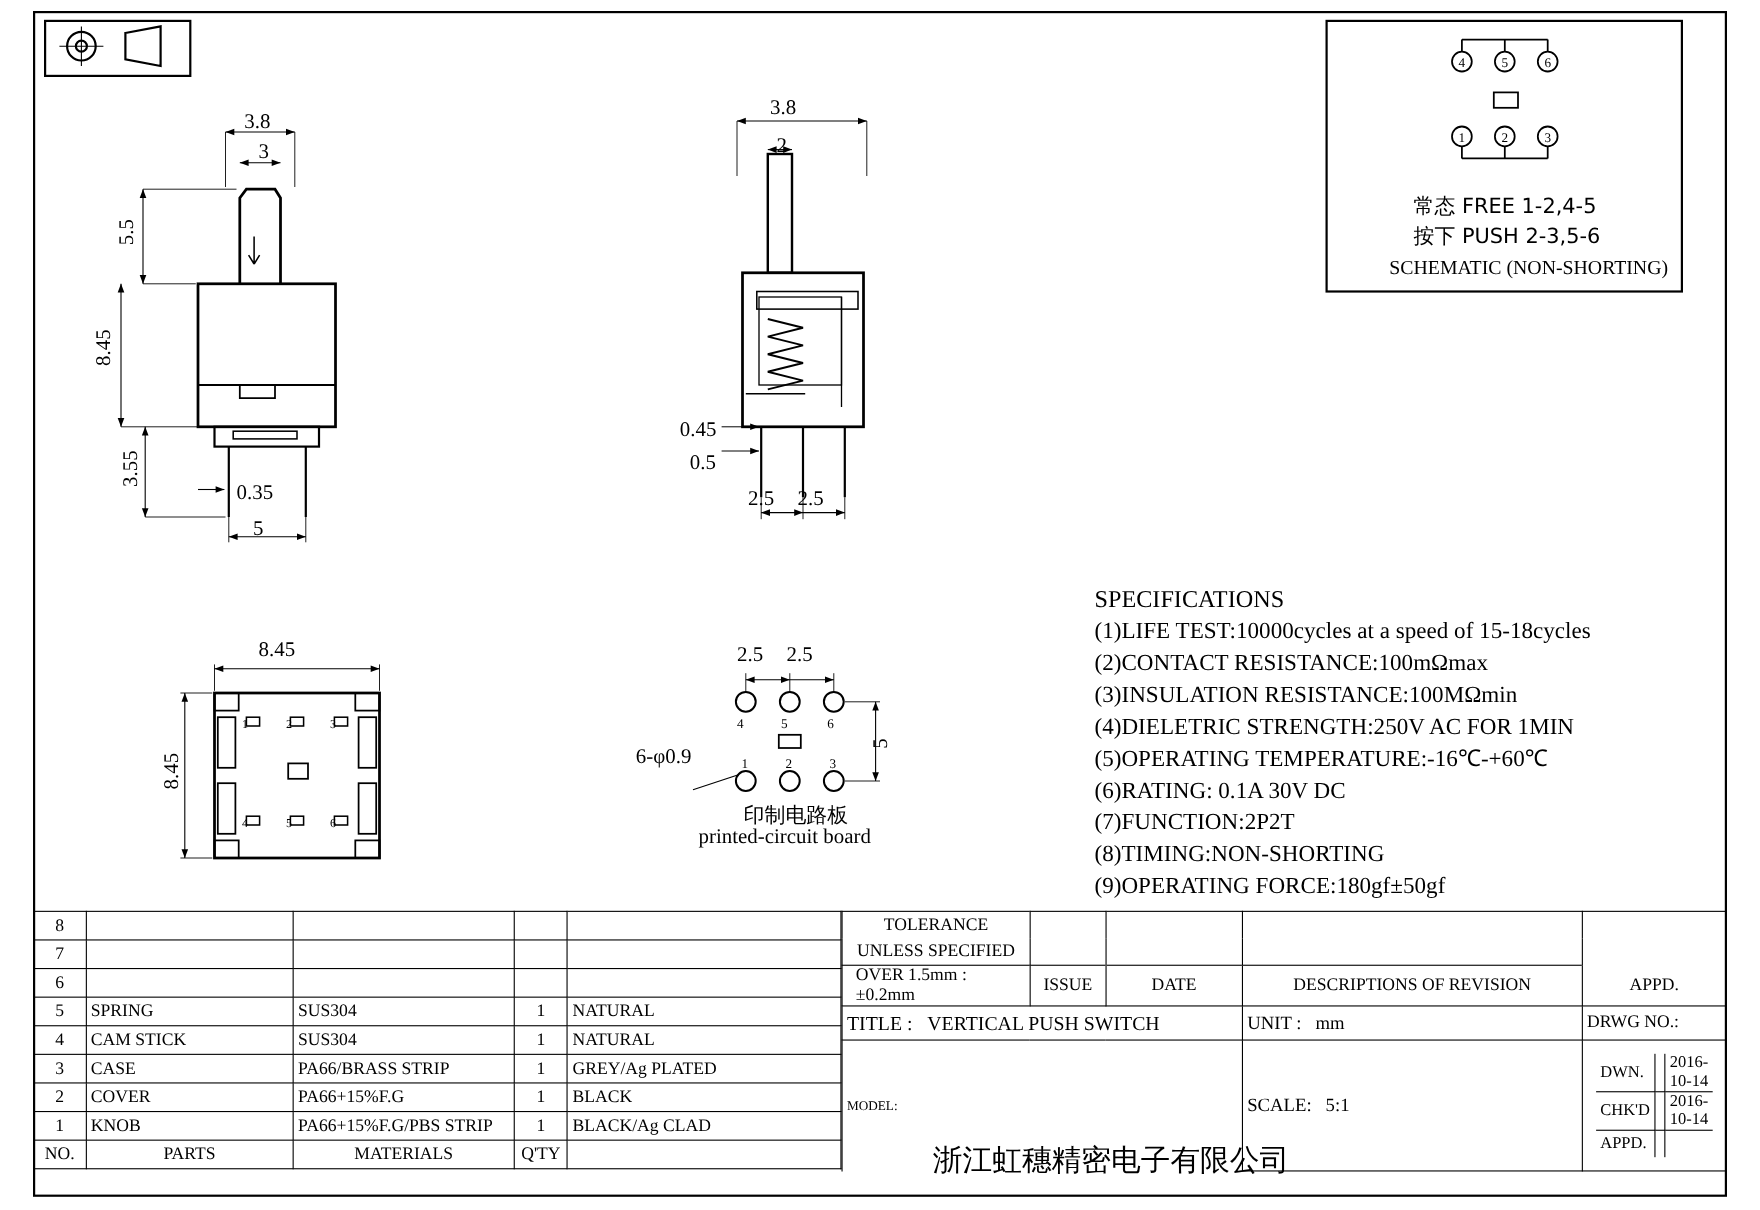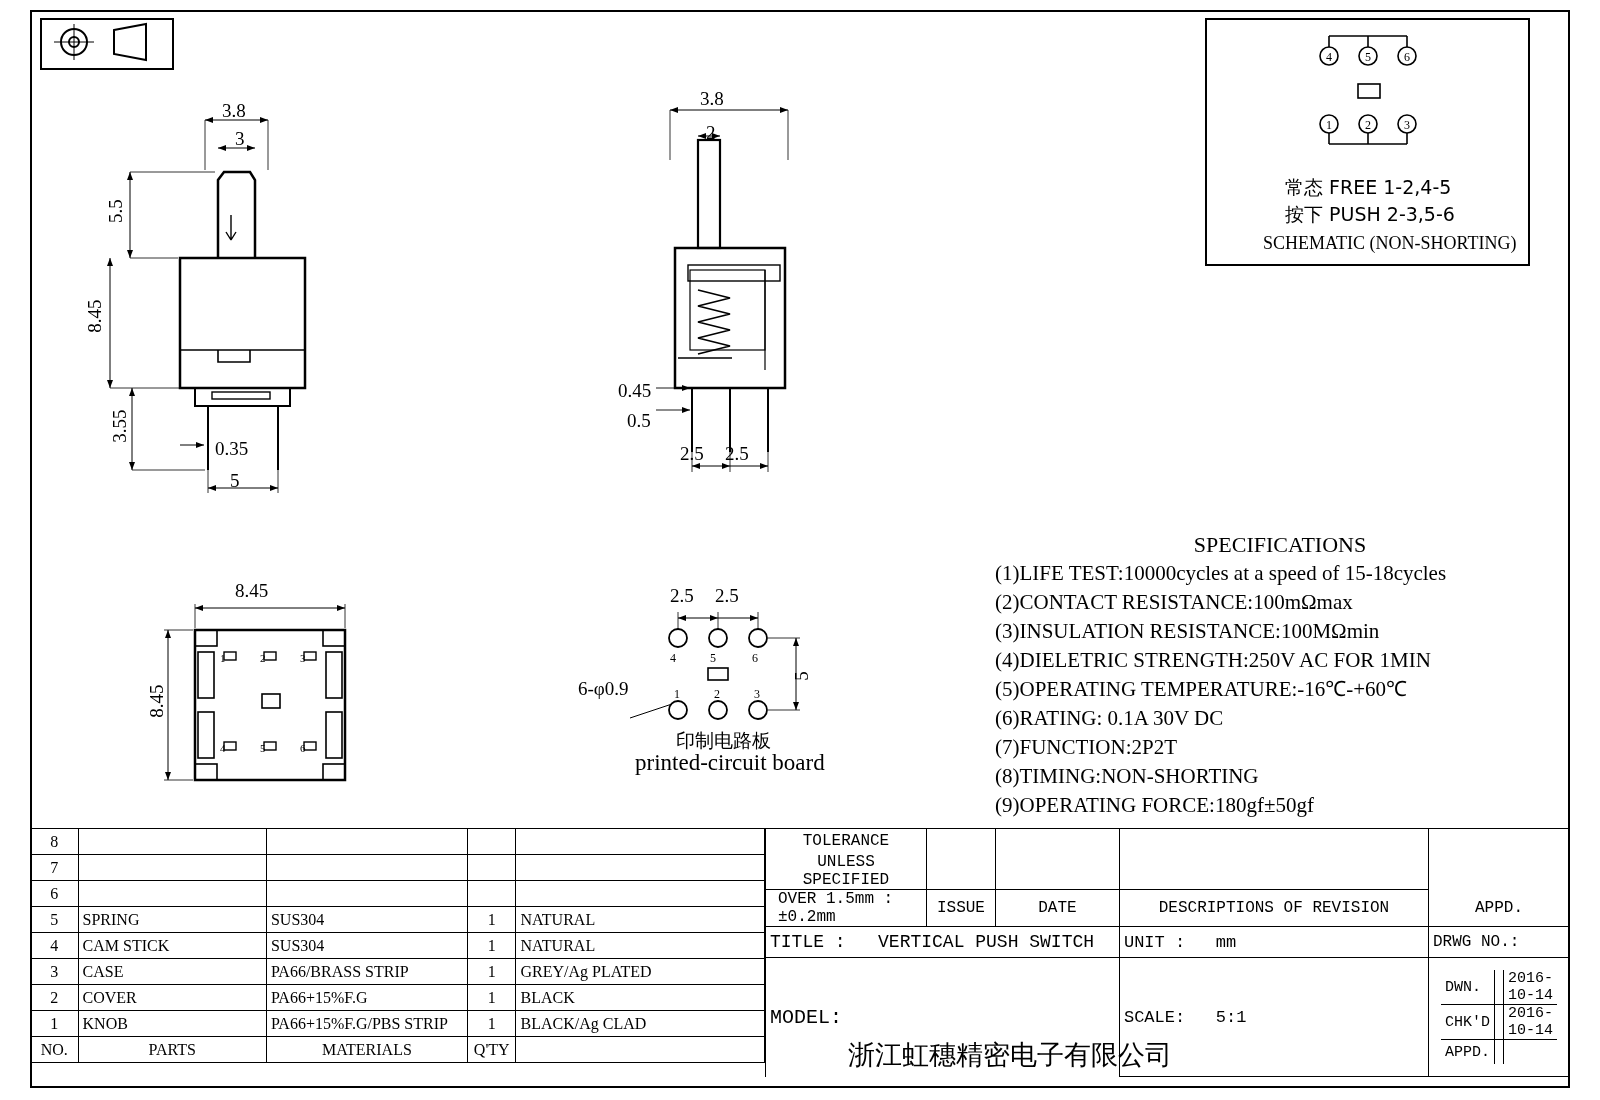--- a/index.html
+++ b/index.html
@@ -19,21 +19,21 @@
   #specs{position:absolute;left:995px;top:530px;width:570px;}
   #specs div{font-size:21px;line-height:29px;white-space:nowrap;}
   
   #btable{position:absolute;left:30px;top:828px;width:1540px;height:260px;}
   table{border-collapse:collapse;font-family:"Liberation Serif",serif;}
   #parts{position:absolute;left:0;top:0;width:735px;}
   #parts td{border:1px solid #000;height:25px;font-size:16px;padding:0 4px;}
   #parts td.c{text-align:center;}
   .pw1{width:40px;}.pw2{width:195px;}.pw3{width:200px;}.pw4{width:40px;}.pw5{width:260px;}
   #rev{position:absolute;left:735px;top:0;width:805px;}
-  #rev td{border:1px solid #000;font-size:16px;padding:0 4px;font-family:Liberation Mono, monospace;}
+  #rev td{border:1px solid #000;font-size:16px;padding:0 4px;}
   .company{position:absolute;left:735px;top:195px;width:490px;height:63px;display:flex;align-items:center;justify-content:center;font-size:27px;}
   svg{display:block;}
   .t-cn{font-family:"DejaVu Sans",sans-serif;}
 </style>
 </head>
 <body>
 
 <div id="sheet">
   <div class="frame"></div>
 
@@ -265,24 +265,24 @@
     <polygon points="196,48 193,56 199,56" fill="#000"></polygon>
     <polygon points="196,120 193,112 199,112" fill="#000"></polygon>
     <line x1="168" y1="48" x2="200" y2="48" stroke="#000" stroke-width="0.8"></line>
     <line x1="168" y1="120" x2="200" y2="120" stroke="#000" stroke-width="0.8"></line>
   </svg>
   <div class="lbl dim" style="left:670px;top:585px;">2.5</div>
   <div class="lbl dim" style="left:715px;top:585px;">2.5</div>
   <div class="lbl dim vert" style="left:797px;top:665px;">5</div>
   <div class="lbl dim" style="left:578px;top:678px;">6-φ0.9</div>
   <div class="lbl t-cn" style="left:676px;top:728px;font-size:19px;">印制电路板</div>
-  <div class="lbl" style="left:635px;top:750px;font-size:23px;">printed-circuit board</div>
+  <div class="lbl" style="left:635px;top:750px;font-size:19px;">printed-circuit board</div>
 
   <div id="specs">
-    <div style="font-size:22px;text-align:center;">SPECIFICATIONS</div>
+    <div style="font-size:22px;">SPECIFICATIONS</div>
     <div>(1)LIFE  TEST:10000cycles at a speed of 15-18cycles</div>
     <div>(2)CONTACT  RESISTANCE:100mΩmax</div>
     <div>(3)INSULATION  RESISTANCE:100MΩmin</div>
     <div>(4)DIELETRIC  STRENGTH:250V AC FOR 1MIN</div>
     <div>(5)OPERATING  TEMPERATURE:-16℃-+60℃</div>
     <div>(6)RATING:  0.1A  30V DC</div>
     <div>(7)FUNCTION:2P2T</div>
     <div>(8)TIMING:NON-SHORTING</div>
     <div>(9)OPERATING  FORCE:180gf±50gf</div>
   </div>
@@ -385,21 +385,21 @@
           <span>TITLE :</span>
           &nbsp;&nbsp;<span>VERTICAL PUSH SWITCH</span>
         </td>
         <td style="font-size:17px;">
           <span>UNIT :</span>
           &nbsp;&nbsp;<span>mm</span>
         </td>
         <td rowspan="1" style="font-size:16px;margin-top:44px;">DRWG NO.:</td>
       </tr>
       <tr>
-        <td colspan="4" style="height:30px;font-size:20px;border-bottom:none;">MODEL:</td>
+        <td colspan="4" style="height:30px;font-size:12px;border-bottom:none;">MODEL:</td>
         <td style="font-size:17px;">
           <span>SCALE:</span>
           &nbsp;&nbsp;<span>5:1</span>
         </td>
         <td style="padding:12px;">
           <table style="width:100%;border-collapse:collapse;">
             <tbody>
                   <tr>
               <td style="border:1px solid #000;border-top:none;border-left:none;width:70px;height:24px;font-size:15px;padding-left:4px;">DWN.</td>
               <td style="border:1px solid #000;border-top:none;width:85px;"></td>

